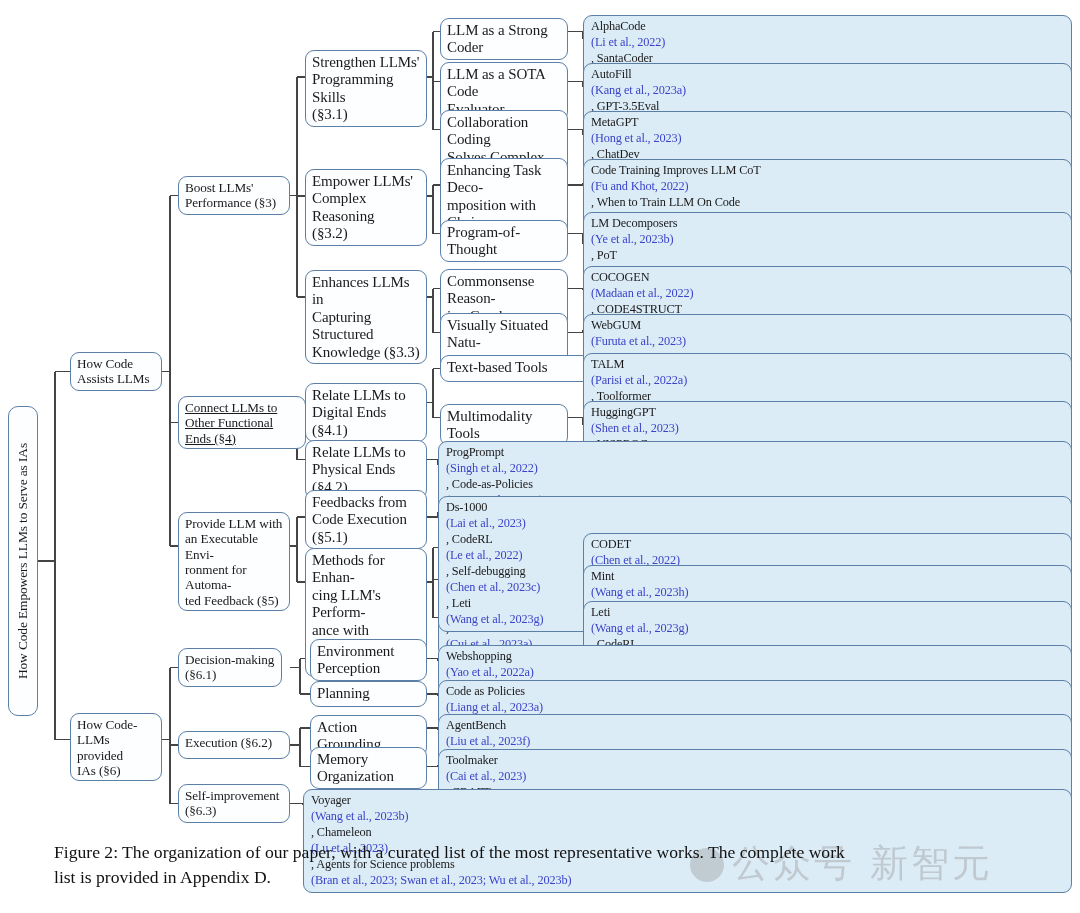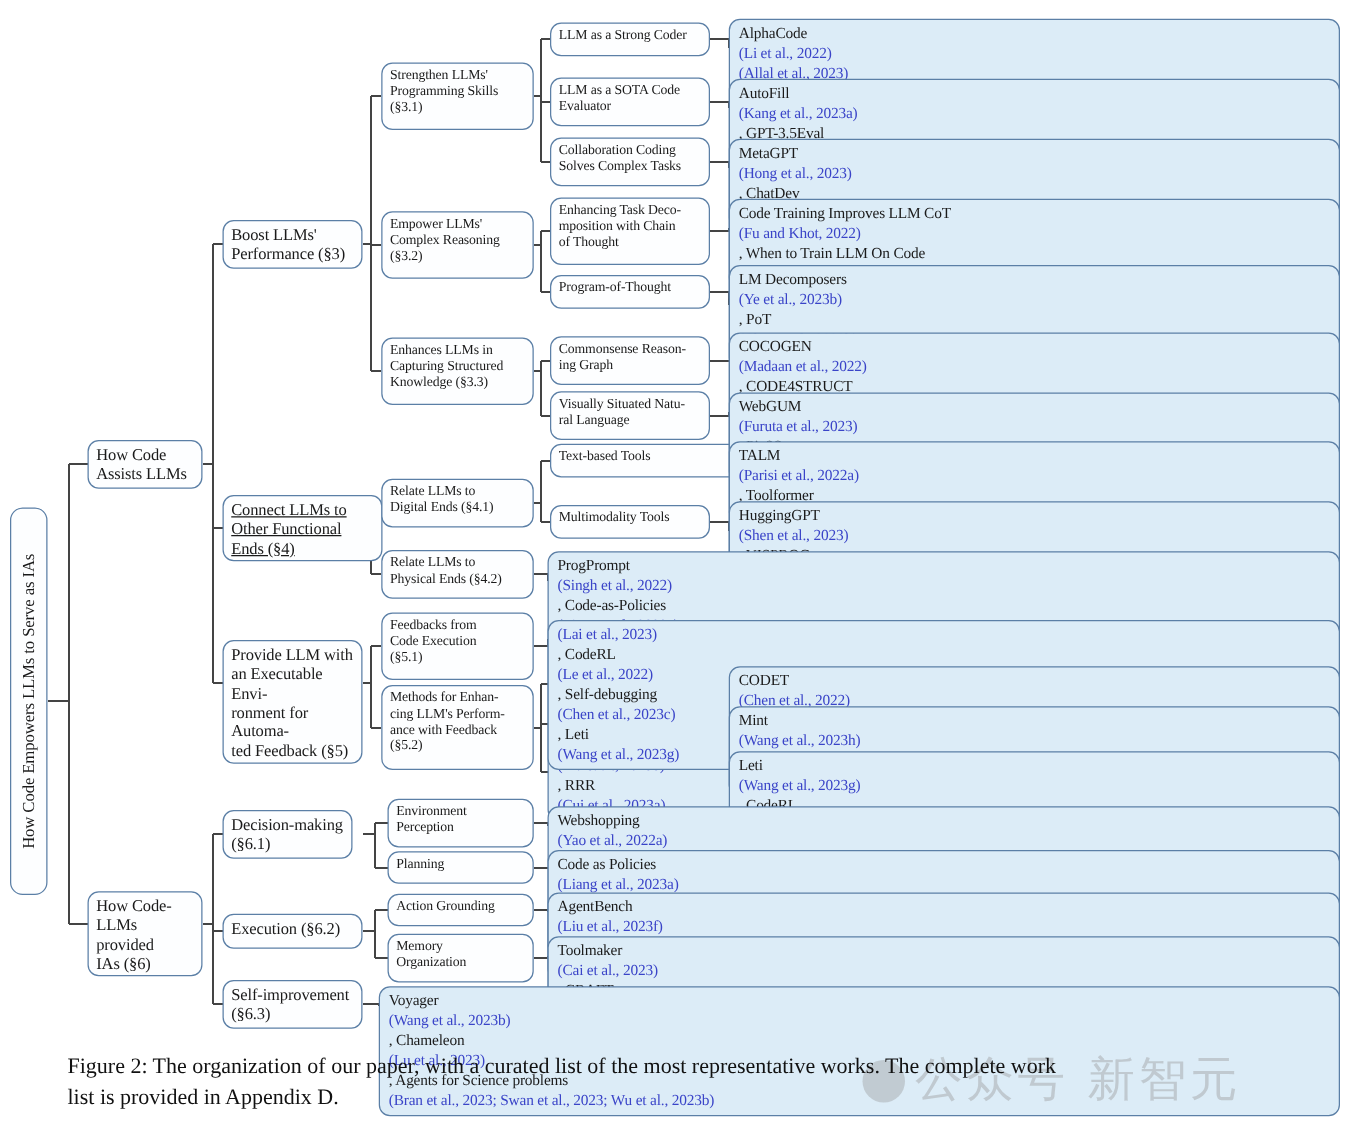--- a/index.html
+++ b/index.html
@@ -19,21 +19,21 @@
     border:1.1px solid #5b7fa6;
     border-radius:9px;
     background:#fdfeff;
     padding:3px 6px 2px 6px;
     line-height:1.16;
     letter-spacing:-0.1px;
   }
   .node span{display:block;}
   .lvl1{font-size:13.2px;}
   .lvl2{font-size:13.2px;}
-  .lvl3{font-size:11px;}
+  .lvl3{font-size:15px;}
   .leaf{
     background:#dcecf7;
     font-size:12.3px;
     line-height:1.30;
     padding:3px 6px 3px 7px;
     letter-spacing:-0.15px;
   }
   .leaf .cit{color:#3a44c8;}
   .root{
     left:8px;top:406px;width:30px;height:310px;
@@ -300,20 +300,21 @@
       </div>
       <div class="node lvl3" style="left: 440px; top: 604px; width: 128px; min-height: 27px;">
         <span>Finetuning-based Meth.</span>
       </div>
     </div>
   <div id="leaves-layer">
       <div class="node leaf" style="left: 583px; top: 15px; width: 489px; min-height: 47px;">
         <span>
           <span>AlphaCode </span>
           <span class="cit">(Li et al., 2022)</span>
+          <span>, SantaCoder </span>
           <span class="cit">(Allal et al., 2023)</span>
           <span>, PolyCoder </span>
           <span class="cit">(Xu et al., 2022)</span>
           <span>,</span>
         </span>
         <span>
           <span>CodeX </span>
           <span class="cit">(Chen et al., 2021)</span>
           <span>, CodeGen </span>
           <span class="cit">(Nijkamp et al., 2022)</span>
@@ -459,20 +460,21 @@
           <span>ChatGPT4Robotics </span>
           <span class="cit">(Vemprala et al., 2023)</span>
           <span>, LaMPilot </span>
           <span class="cit">(Ma et al., 2023b)</span>
           <span>, RRR </span>
           <span class="cit">(Cui et al., 2023a)</span>
         </span>
       </div>
       <div class="node leaf" style="left: 438px; top: 496px; width: 634px; min-height: 31px;">
         <span>
+          <span>Ds-1000 </span>
           <span class="cit">(Lai et al., 2023)</span>
           <span>, CodeRL </span>
           <span class="cit">(Le et al., 2022)</span>
           <span>, Self-debugging</span>
           <span class="cit">(Chen et al., 2023c)</span>
           <span>, Leti </span>
           <span class="cit">(Wang et al., 2023g)</span>
         </span>
       </div>
       <div class="node leaf" style="left: 583px; top: 533px; width: 489px; min-height: 31px;">

